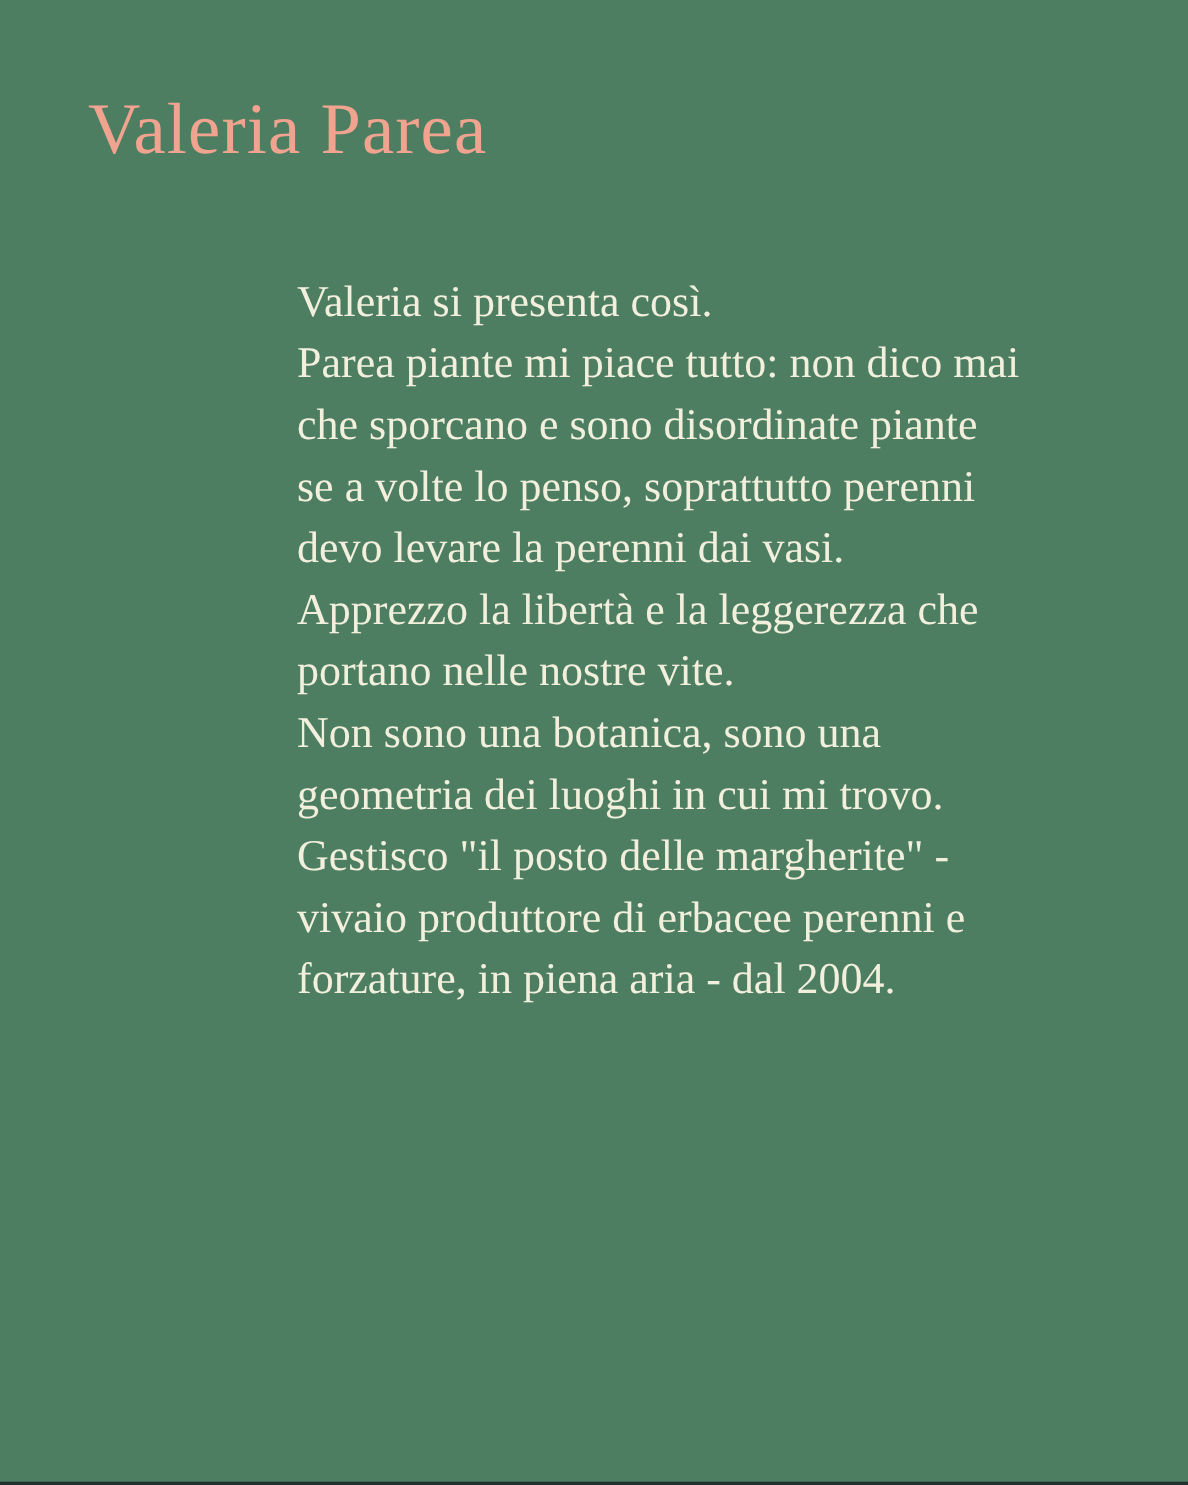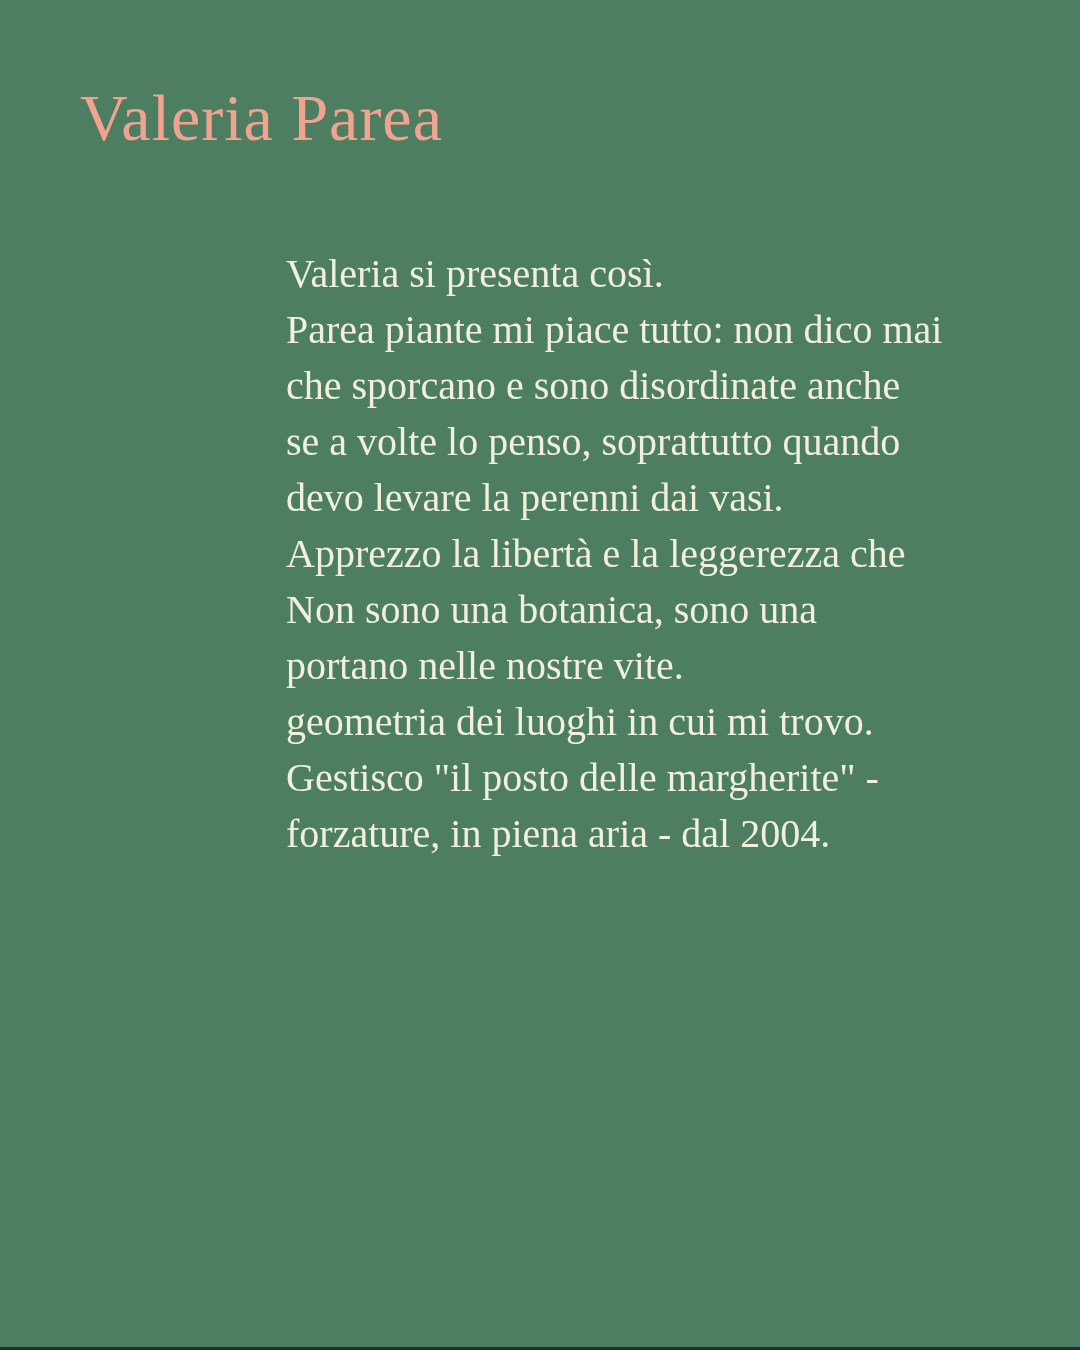--- a/index.html
+++ b/index.html
@@ -22,21 +22,21 @@
     top: 80px;
     margin: 0;
     font-size: 66px;
     font-weight: 400;
     letter-spacing: 1px;
     color: #f0a38e;
     font-family: "Liberation Serif", serif;
   }
   .body-text {
     position: absolute;
-    left: 286px;
+    left: 270px;
     top: 246px;
     width: 740px;
     color: #f2f0dd;
     font-size: 40px;
     line-height: 56px;
     font-weight: 400;
     font-family: "Liberation Serif", serif;
   }
   .body-line {
     white-space: nowrap;
@@ -52,25 +52,26 @@
 </style>
 </head>
 <body>
 
 <div class="canvas">
   <h1 class="page-title">Valeria Parea</h1>
 
   <div class="body-text">
     <div class="body-line">Valeria si presenta così.</div>
     <div class="body-line">Parea piante mi piace tutto: non dico mai</div>
-    <div class="body-line">che sporcano e sono disordinate anche</div>
-    <div class="body-line">se a volte lo penso, soprattutto quando</div>
+    <div class="body-line">che sporcano e sono disordinate piante</div>
+    <div class="body-line">se a volte lo penso, soprattutto perenni</div>
     <div class="body-line">devo levare la perenni dai vasi.</div>
     <div class="body-line">Apprezzo la libertà e la leggerezza che</div>
+    <div class="body-line">portano nelle nostre vite.</div>
     <div class="body-line">Non sono una botanica, sono una</div>
-    <div class="body-line">portano nelle nostre vite.</div>
     <div class="body-line">geometria dei luoghi in cui mi trovo.</div>
     <div class="body-line">Gestisco "il posto delle margherite" -</div>
+    <div class="body-line">vivaio produttore di erbacee perenni e</div>
     <div class="body-line">forzature, in piena aria - dal 2004.</div>
   </div>
 
   <div class="bottom-bar"></div>
 </div>
 
 </body></html>

